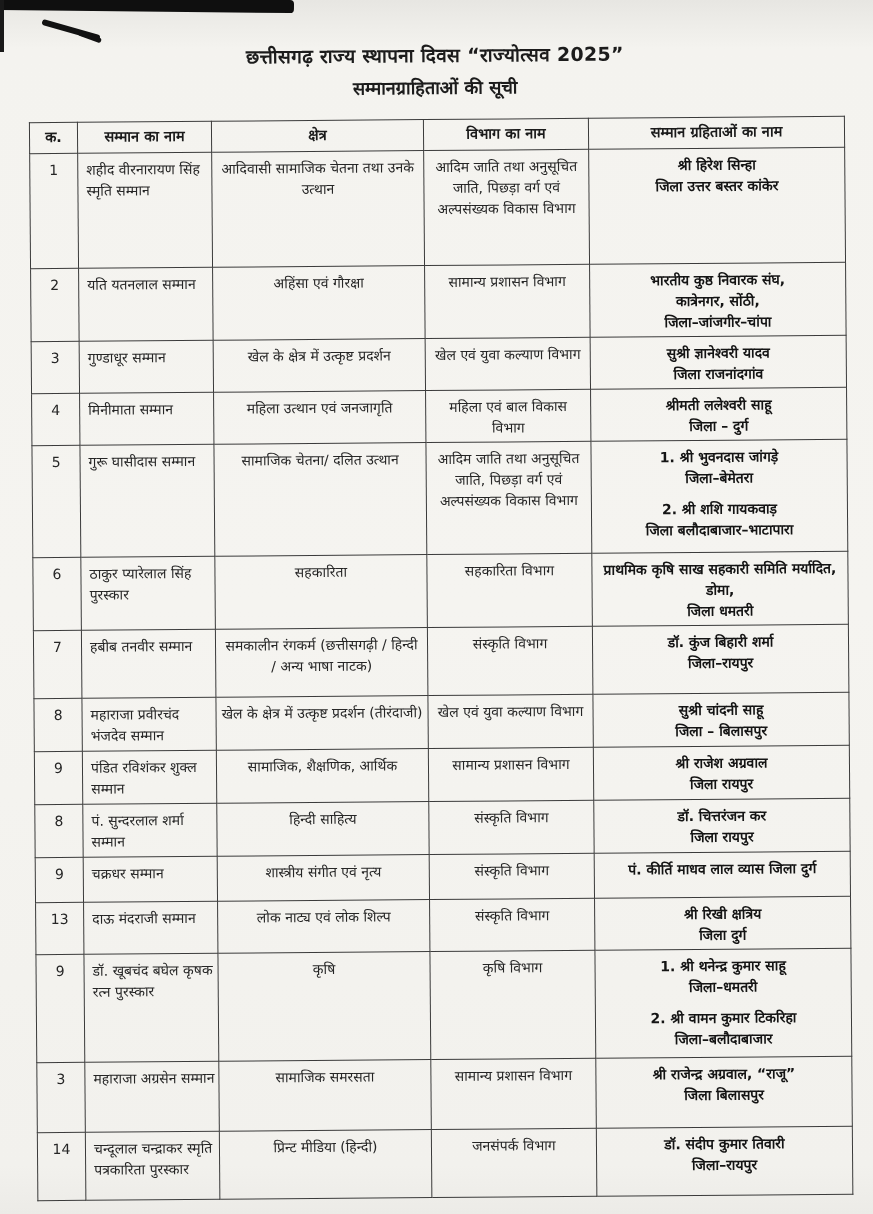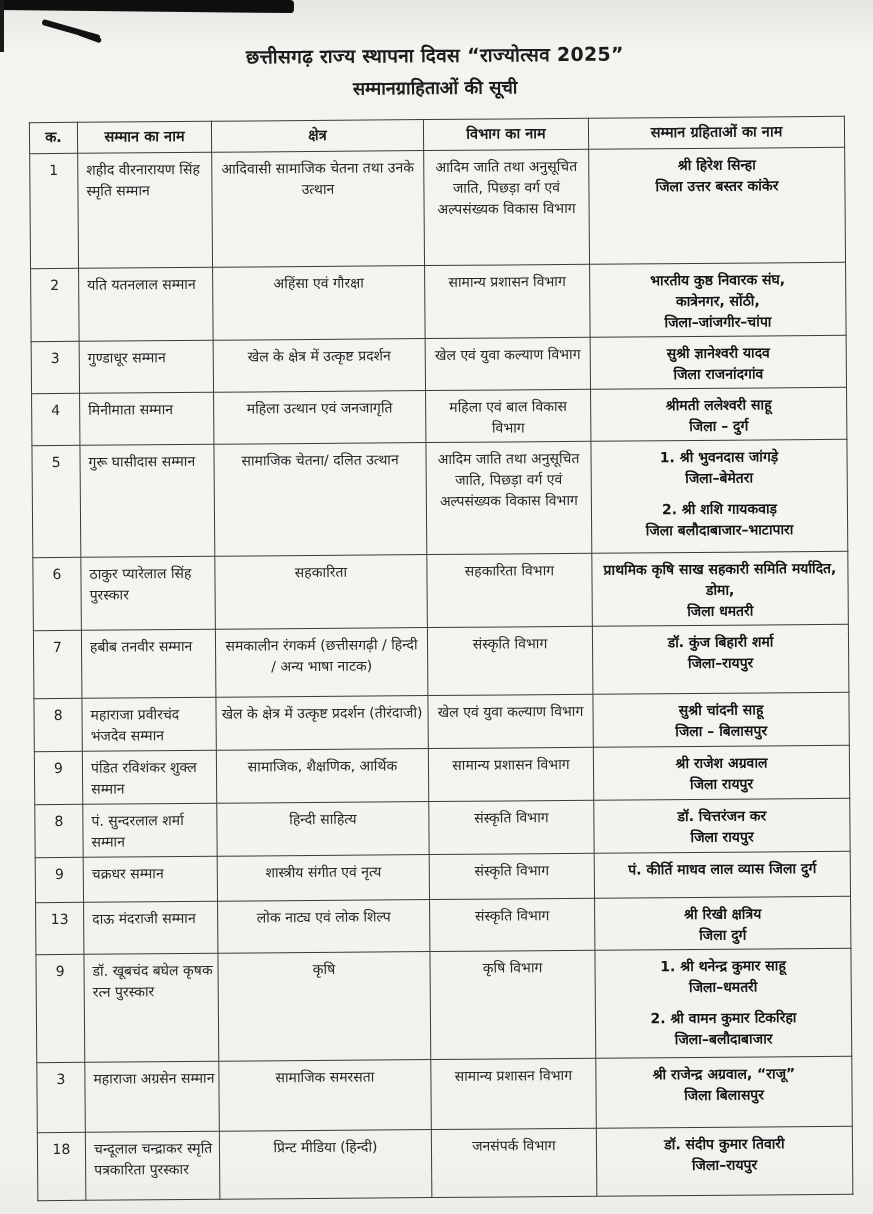--- a/index.html
+++ b/index.html
@@ -270,21 +270,21 @@
           <td class="sn">3</td>
           <td class="award">महाराजा अग्रसेन सम्मान</td>
           <td class="field">सामाजिक समरसता</td>
           <td class="department">सामान्य प्रशासन विभाग</td>
           <td class="recipients">
             <div>श्री राजेन्द्र अग्रवाल, “राजू”</div>
             <div>जिला बिलासपुर</div>
           </td>
         </tr>
         <tr>
-          <td class="sn">18</td>
+          <td class="sn">14</td>
           <td class="award">चन्दूलाल चन्द्राकर स्मृति पत्रकारिता पुरस्कार</td>
           <td class="field">प्रिन्ट मीडिया (हिन्दी)</td>
           <td class="department">जनसंपर्क विभाग</td>
           <td class="recipients">
             <div>डॉ. संदीप कुमार तिवारी</div>
             <div>जिला–रायपुर</div>
           </td>
         </tr>
       </tbody>
   </table>

